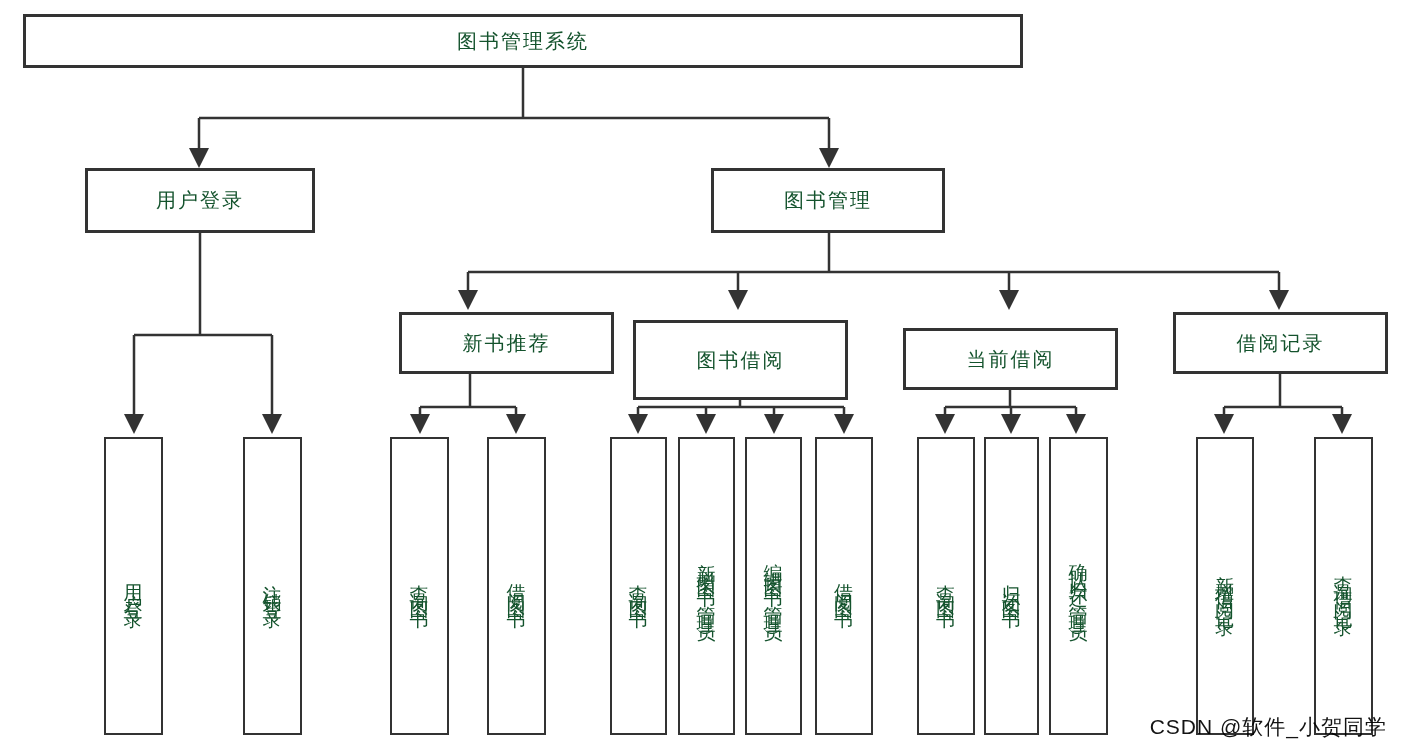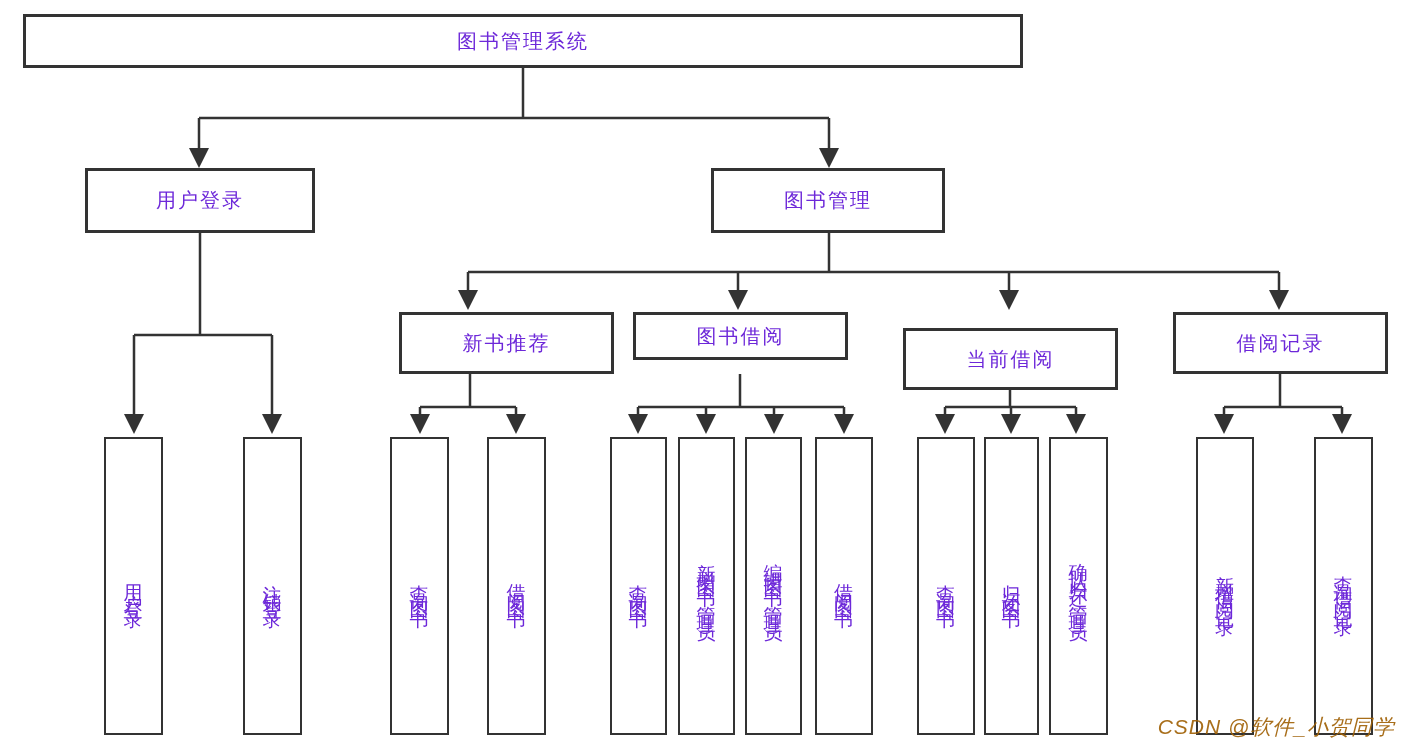--- a/index.html
+++ b/index.html
@@ -22,21 +22,21 @@
     height: 747px;
   }
   .node {
     position: absolute;
     box-sizing: border-box;
     background: #ffffff;
     border: 3px solid #333333;
     display: flex;
     align-items: center;
     justify-content: center;
-    color: #6d28d9;
+    color: #14532d;
     text-align: right;
   }
   .h-node {
     font-size: 20px;
     letter-spacing: 2px;
   }
   .leaf {
     top: 437px;
     height: 298px;
     border-width: 2.5px;
@@ -44,29 +44,28 @@
   }
   .leaf .vtext {
     writing-mode: vertical-lr;
     text-orientation: mixed;
     letter-spacing: 0.45em;
     line-height: 1;
     white-space: nowrap;
   }
   .watermark {
     position: absolute;
-    right: 10px;
+    right: 18px;
     bottom: 6px;
     font-size: 21px;
-    color: #a16207;
+    color: #000000;
     opacity: 0.92;
     letter-spacing: 1px;
     z-index: 5;
     pointer-events: none;
-    font-style: italic;
   }
 </style>
 </head>
 <body>
 
 <div id="canvas">
 
   <svg id="wires" viewBox="0 0 1405 747" xmlns="http://www.w3.org/2000/svg">
     <g stroke="#333333" stroke-width="2.5" fill="none">
 
@@ -121,21 +120,21 @@
   <div class="node h-node" style="left:85px; top:168px; width:230px; height:65px;">
     <span>用户登录</span>
   </div>
   <div class="node h-node" style="left:711px; top:168px; width:234px; height:65px;">
     <span>图书管理</span>
   </div>
 
   <div class="node h-node" style="left:363px; top:312px; width:215px; height:62px;margin-left:36px;">
     <span>新书推荐</span>
   </div>
-  <div class="node h-node" style="left:633px; top:312px; width:215px; height:48px;">
+  <div class="node h-node" style="left:633px; top:320px; width:215px; height:80px;">
     <span>图书借阅</span>
   </div>
   <div class="node h-node" style="left:903px; top:328px; width:215px; height:62px;">
     <span>当前借阅</span>
   </div>
   <div class="node h-node" style="left:1173px; top:312px; width:215px; height:62px;">
     <span>借阅记录</span>
   </div>
 
   <div class="node leaf" style="left:104px; width:59px;">

